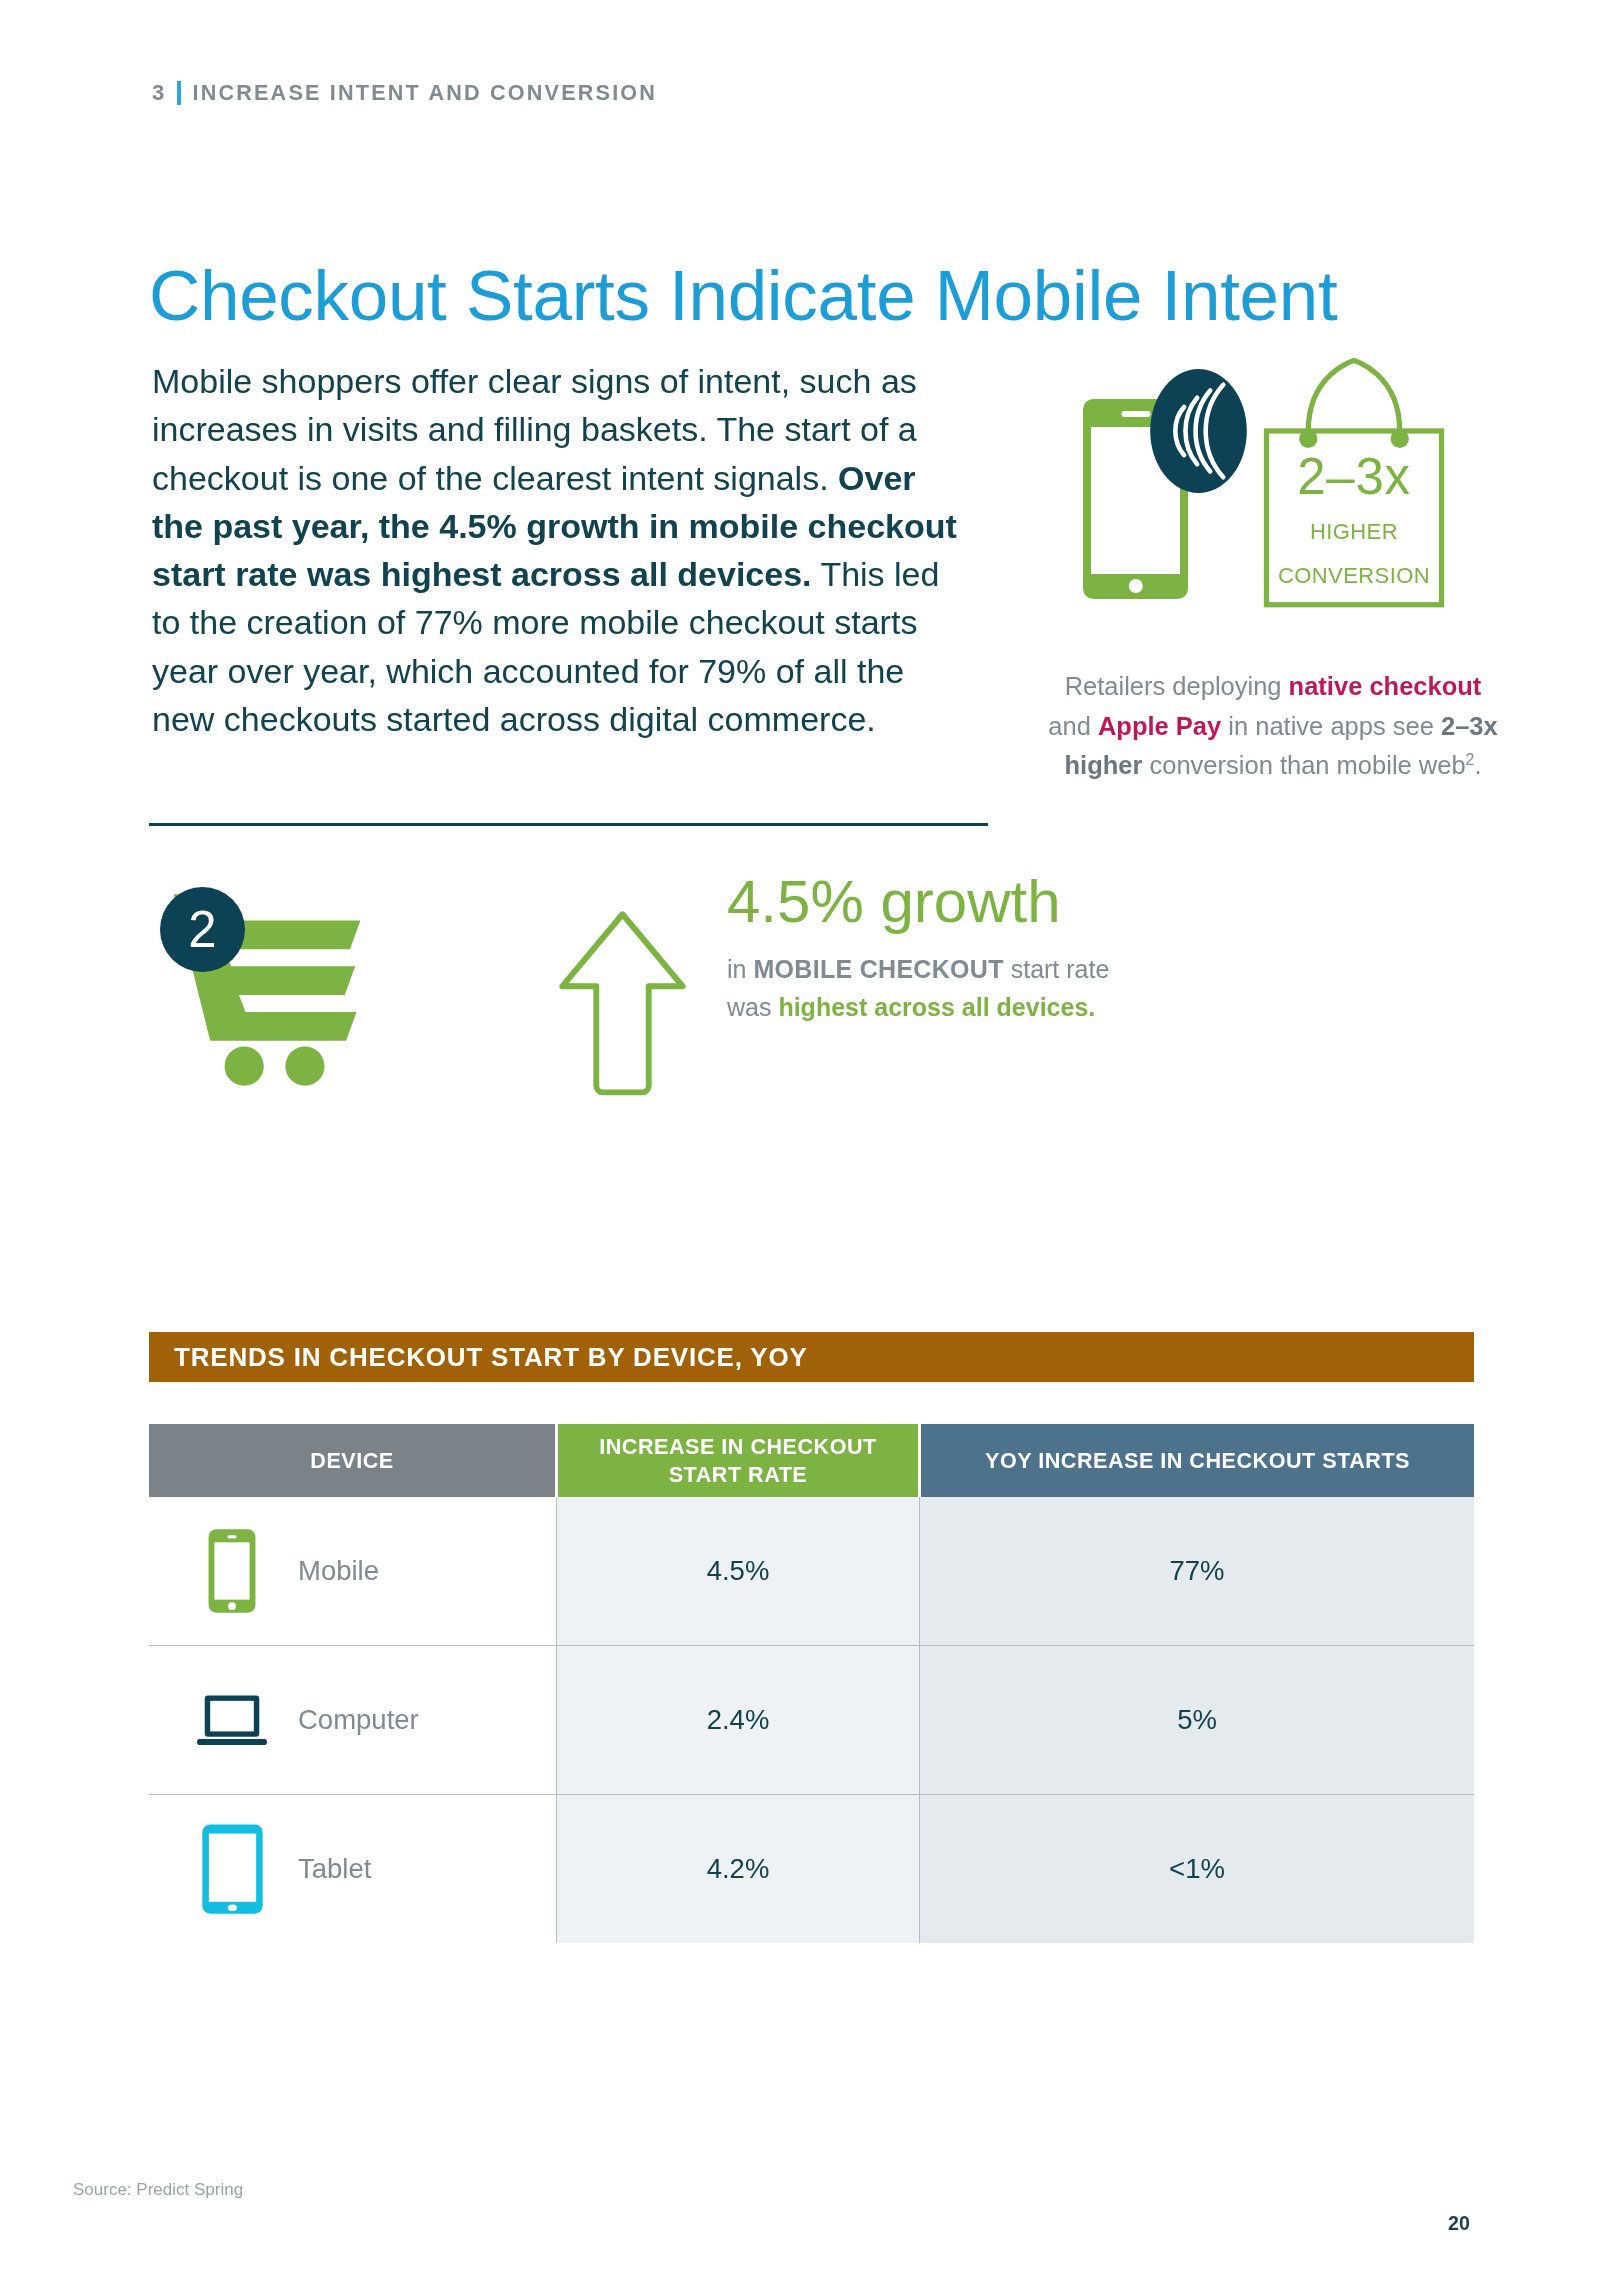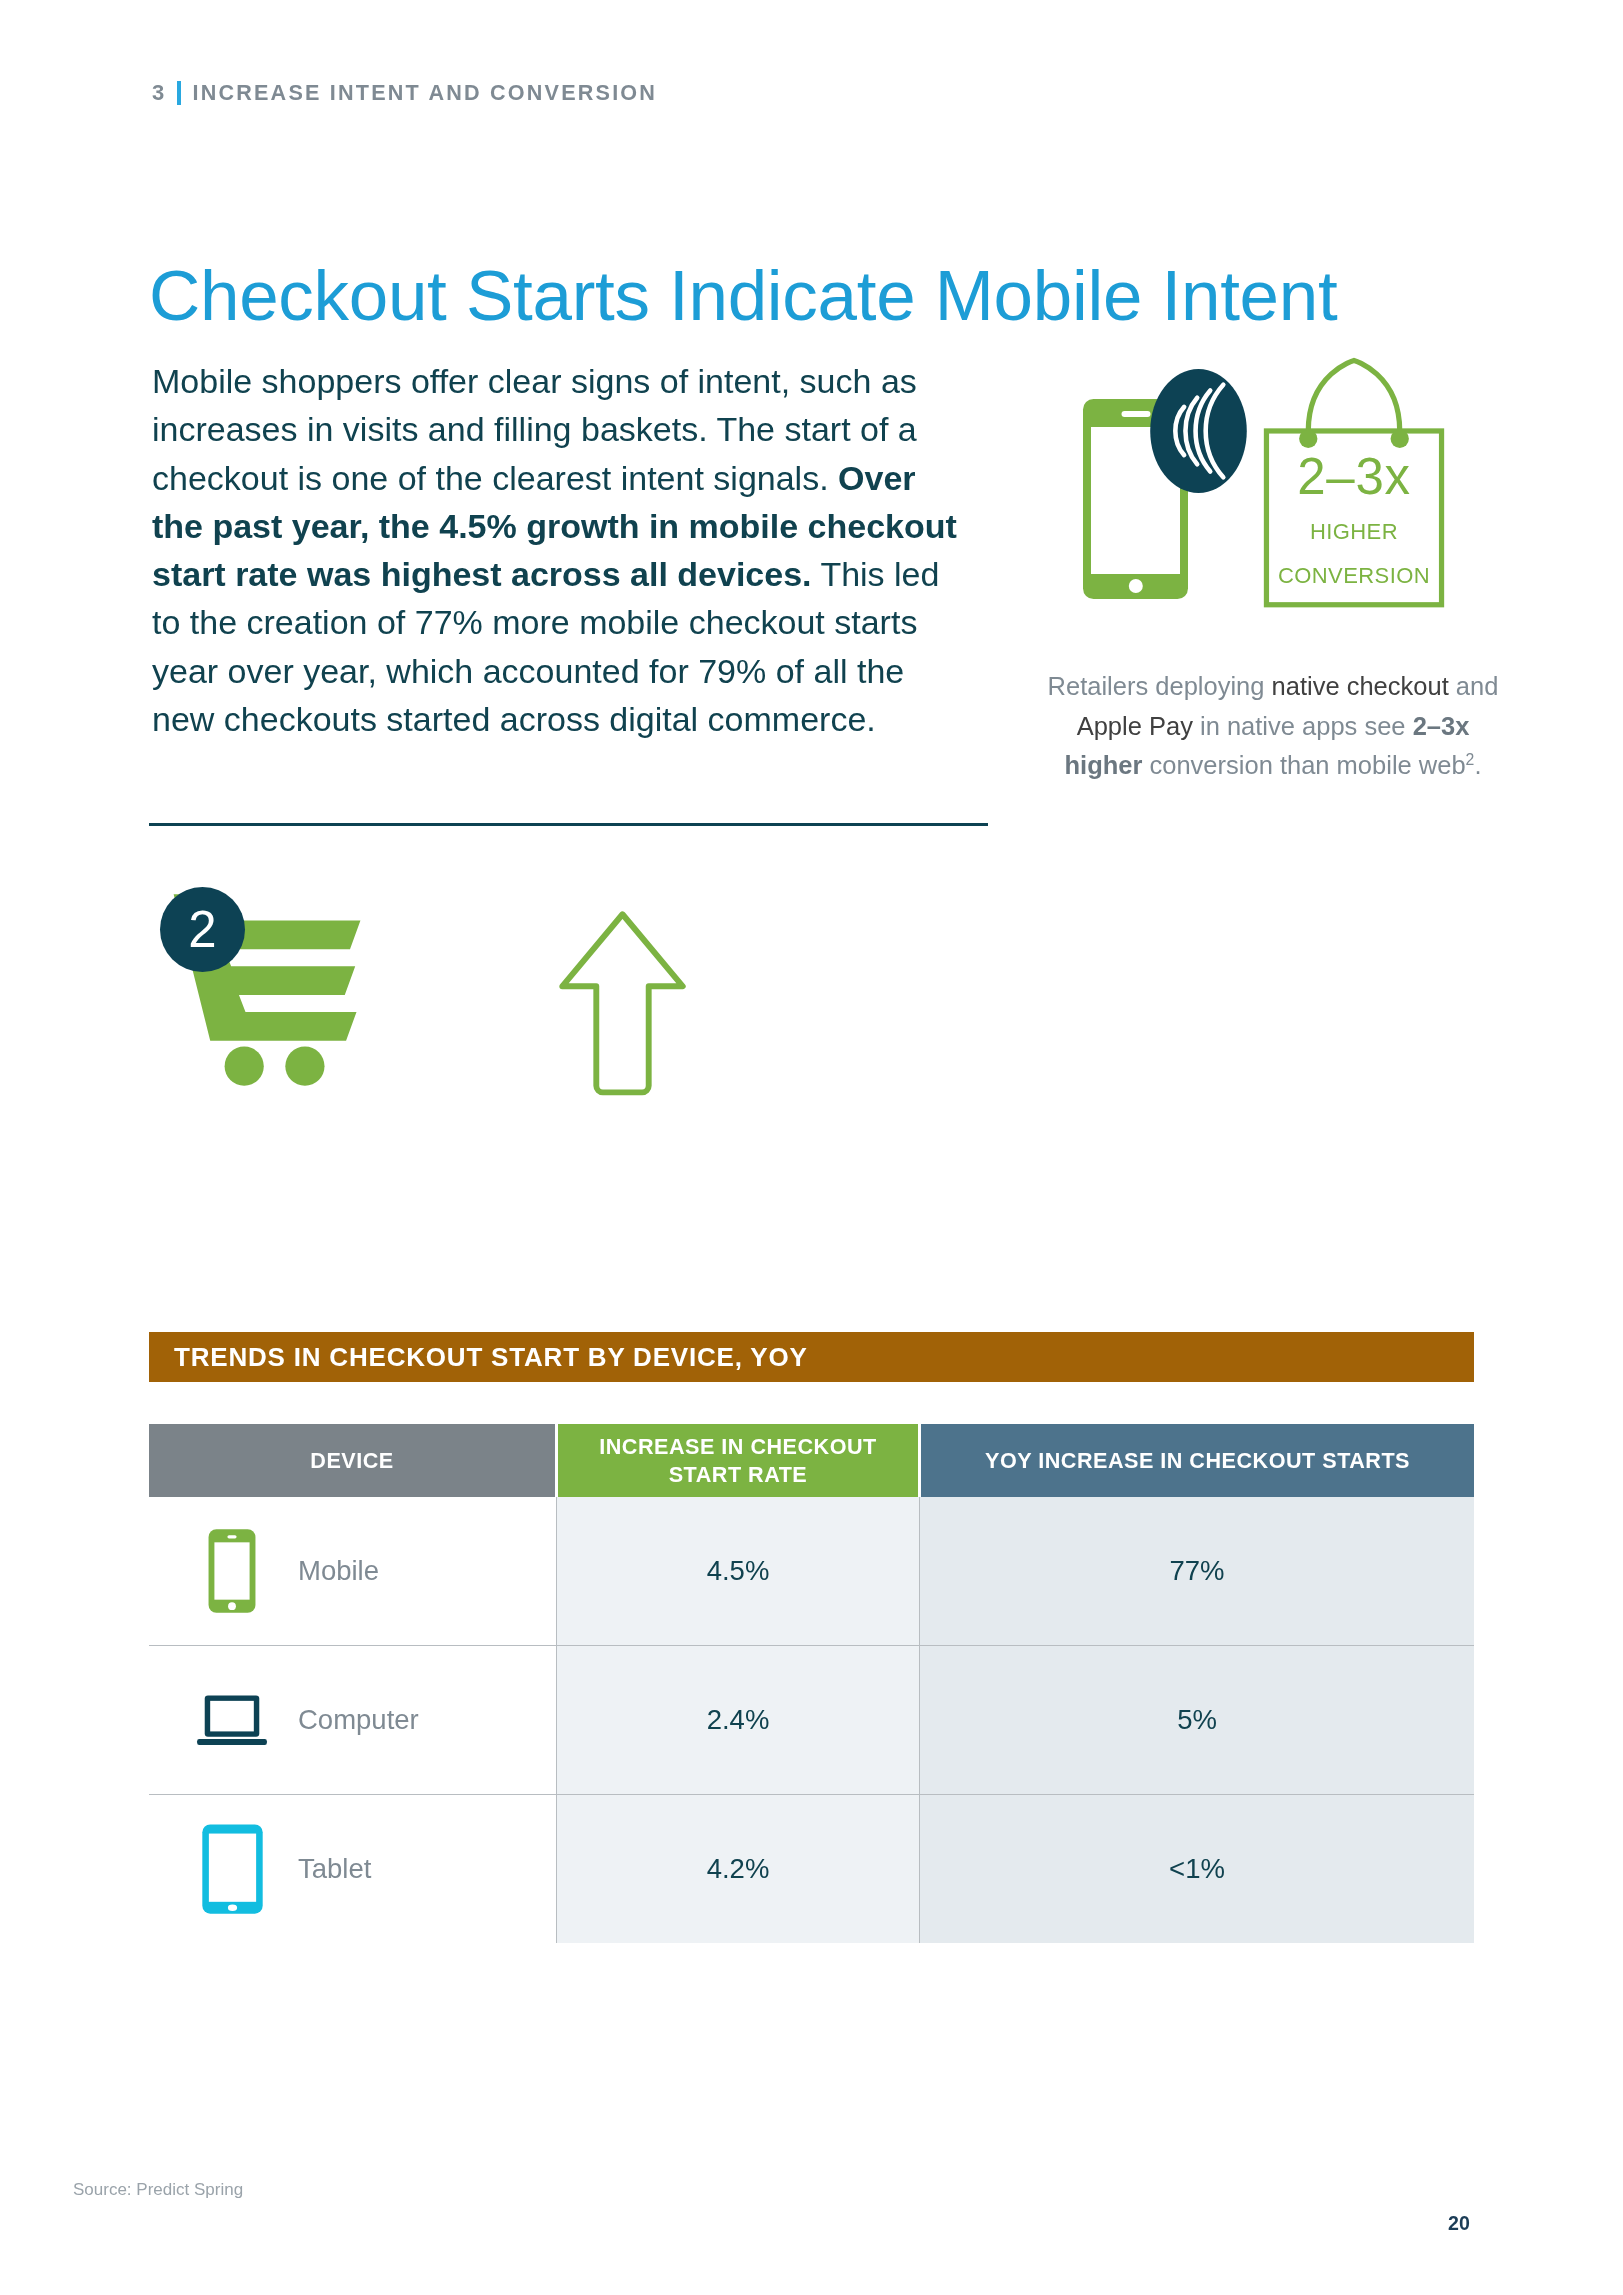--- a/index.html
+++ b/index.html
@@ -223,21 +223,21 @@
   #info-caption {
     position: absolute;
     left: 1047px;
     top: 667px;
     width: 452px;
     text-align: center;
     font-size: 25.5px;
     line-height: 1.55;
     color: #7f8a93;
   }
-  #info-caption .grn { color: #404040; font-weight: 400; }
+  #info-caption .grn { color: #be185d; font-weight: 700; }
   #info-caption .bld { color: #6b7780; font-weight: 700; }
   #info-caption sup { font-size: 0.62em; }
 
   
   #table-title-bar {
     position: absolute;
     left: 149px;
     top: 1332px;
     width: 1325px;
     height: 50px;
@@ -362,20 +362,24 @@
       <circle cx="205" cy="285" r="30" fill="#7cb342"></circle>
     </svg>
   </div>
 
   <div id="arrow-up-wrap">
     <svg viewBox="0 0 200 290" width="131" height="190" aria-hidden="true">
       <path d="M100 8 L192 118 h-52 v152 a10 10 0 0 1 -10 10 H70 a10 10 0 0 1 -10 -10 V118 H8 Z" fill="none" stroke="#7cb342" stroke-width="9" stroke-linejoin="round"></path>
     </svg>
   </div>
 
+  <div id="growth-text">
+    <div id="growth-head">4.5% growth</div>
+    <div id="growth-sub"><span>in </span><span class="mob">MOBILE CHECKOUT</span><span> start rate was </span><span class="hl">highest</span><span> </span><span class="hl">across all devices.</span></div>
+  </div>
 </div>
 
 <div id="badge-two">2</div>
 
 <div id="info-graphic">
 
   <div id="phone-shape">
     <div class="speaker"></div>
     <div class="screen"></div>
     <div class="home"></div>

